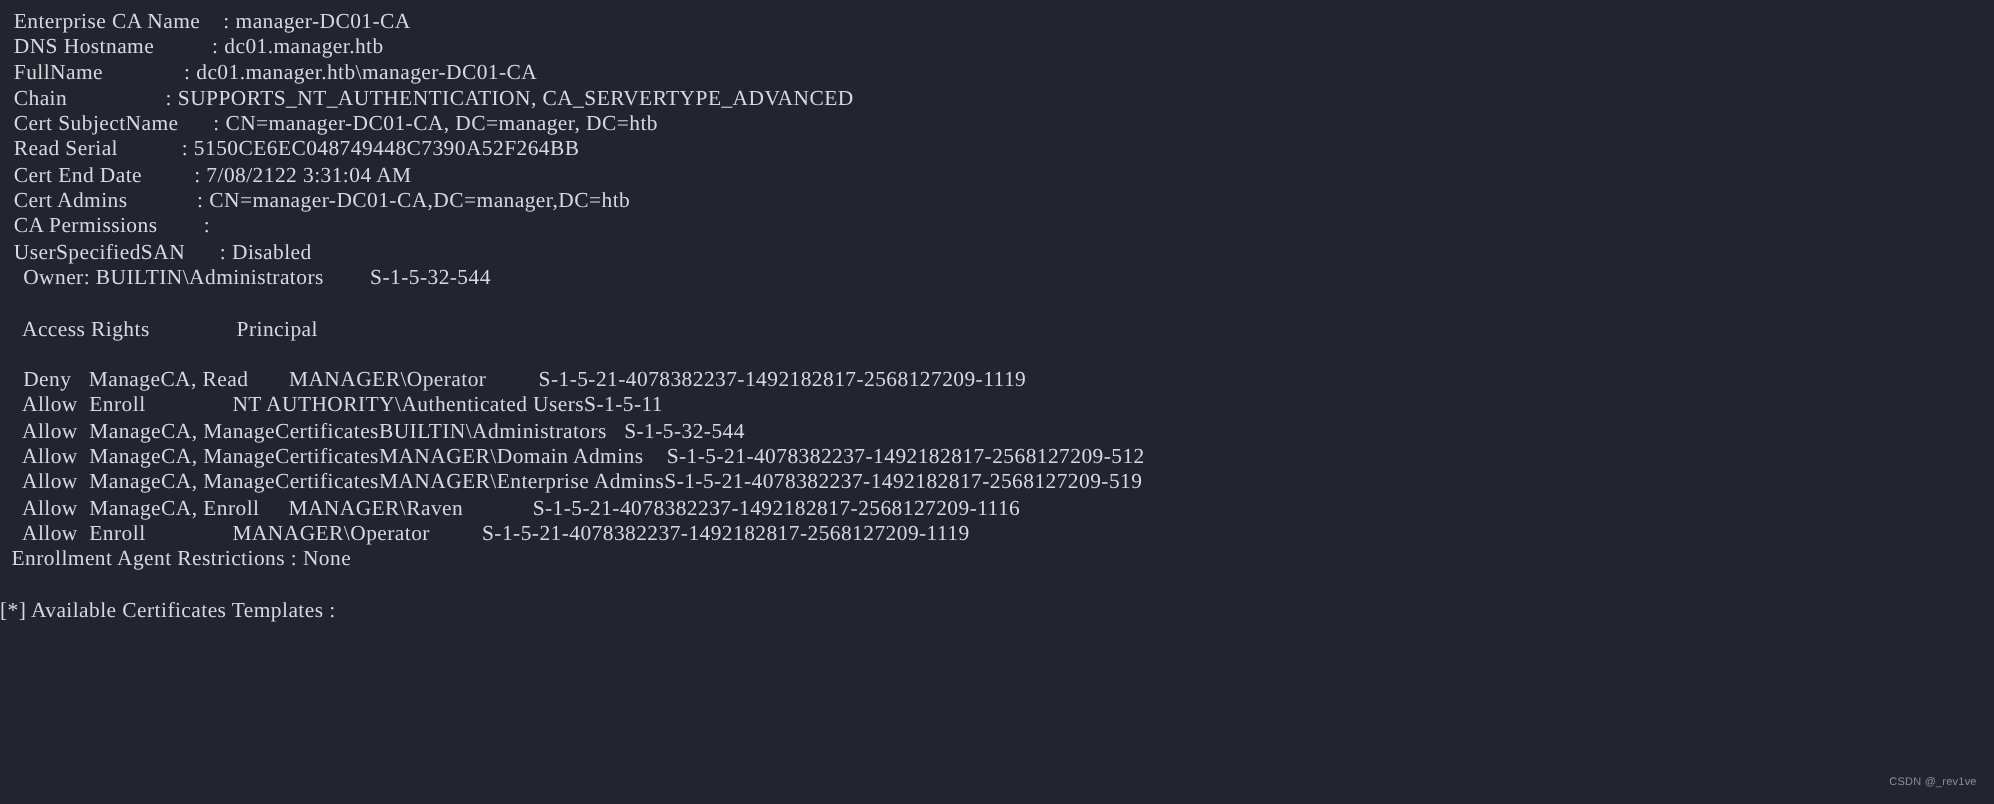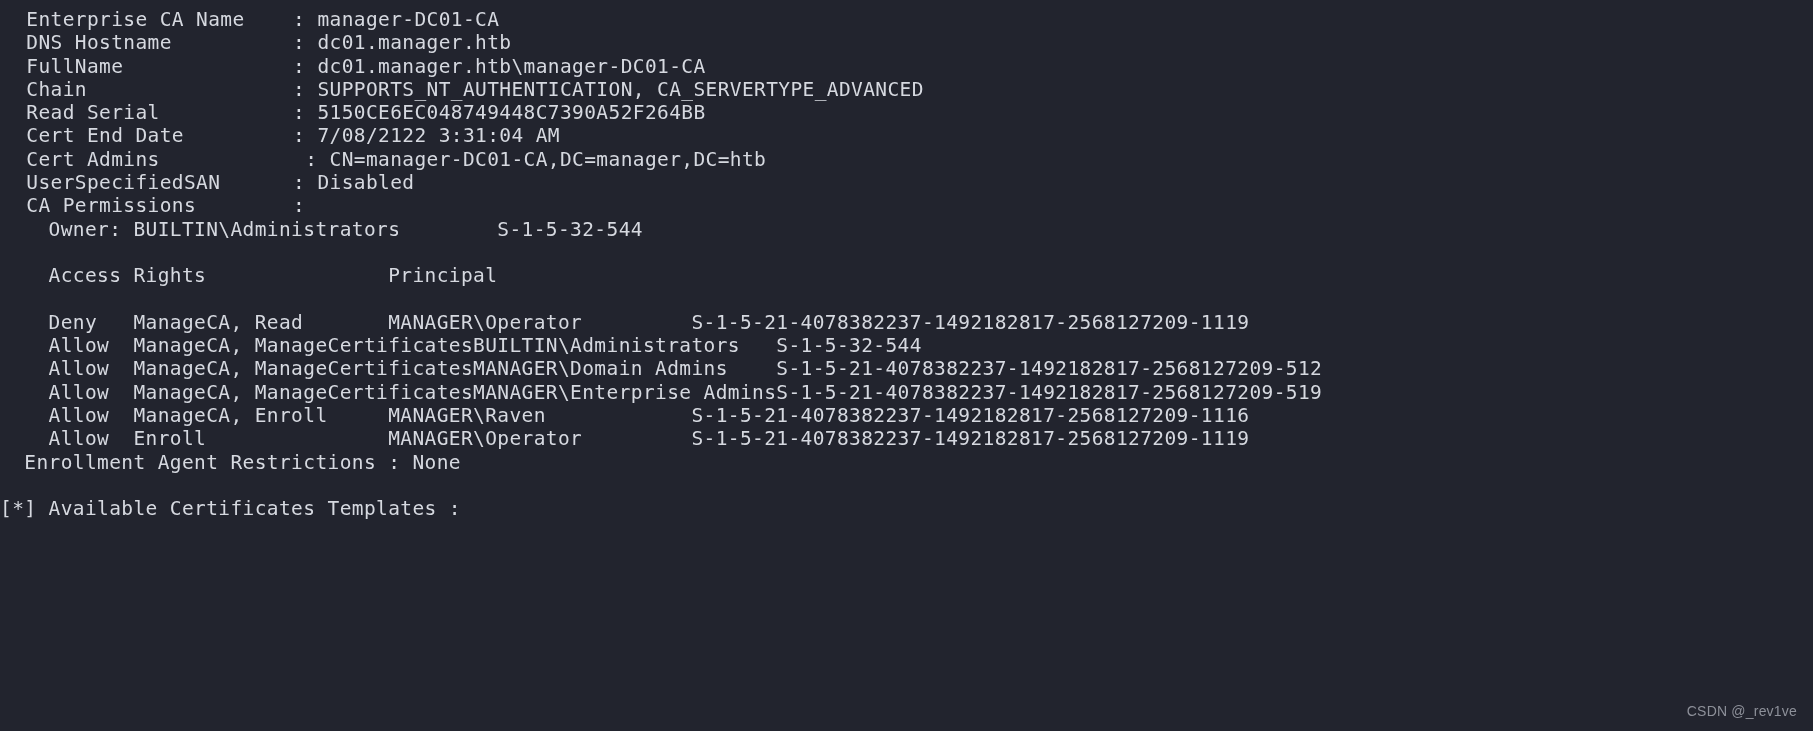--- a/index.html
+++ b/index.html
@@ -22,64 +22,67 @@
     font-family: "DejaVu Sans Mono", "Liberation Mono", monospace;
     font-size: 19.5px;
     line-height: 23.3px;
     padding-top: 8px;
     box-sizing: border-box;
   }
   .line {
     white-space: pre;
     height: 23.3px;
     letter-spacing: 0.02em;
+    font-family: Liberation Serif, serif;
   }
   .blank {
     height: 23.3px;
   }
   .ca-block .line {
     padding-left: 2px;
   }
   .watermark {
     position: absolute;
     right: 16px;
     bottom: 8px;
     font-family: "Liberation Sans", sans-serif;
-    font-size: 14px;
+    font-size: 10px;
     color: #8d9099;
     letter-spacing: 0.2px;
   }
 </style>
 </head>
 <body>
 
 <div id="terminal">
 
   <div class="ca-block" id="ca-info">
       <div class="line">  Enterprise CA Name    : manager-DC01-CA</div>
       <div class="line">  DNS Hostname          : dc01.manager.htb</div>
       <div class="line">  FullName              : dc01.manager.htb\manager-DC01-CA</div>
       <div class="line">  Chain                 : SUPPORTS_NT_AUTHENTICATION, CA_SERVERTYPE_ADVANCED</div>
+      <div class="line">  Cert SubjectName      : CN=manager-DC01-CA, DC=manager, DC=htb</div>
       <div class="line">  Read Serial           : 5150CE6EC048749448C7390A52F264BB</div>
       <div class="line">  Cert End Date         : 7/08/2122 3:31:04 AM</div>
       <div class="line">  Cert Admins            : CN=manager-DC01-CA,DC=manager,DC=htb</div>
+      <div class="line">  CA Permissions        : </div>
       <div class="line">  UserSpecifiedSAN      : Disabled</div>
-      <div class="line">  CA Permissions        : </div>
     </div>
 
   <div class="line">    Owner: BUILTIN\Administrators        S-1-5-32-544</div>
 
   <div class="blank"></div>
 
   <div class="line" id="perm-header">    Access Rights               Principal</div>
 
   <div class="blank"></div>
 
   <div id="perm-rows">
       <div class="line">    Deny   ManageCA, Read       MANAGER\Operator         S-1-5-21-4078382237-1492182817-2568127209-1119</div>
+      <div class="line">    Allow  Enroll               NT AUTHORITY\Authenticated UsersS-1-5-11</div>
       <div class="line">    Allow  ManageCA, ManageCertificatesBUILTIN\Administrators   S-1-5-32-544</div>
       <div class="line">    Allow  ManageCA, ManageCertificatesMANAGER\Domain Admins    S-1-5-21-4078382237-1492182817-2568127209-512</div>
       <div class="line">    Allow  ManageCA, ManageCertificatesMANAGER\Enterprise AdminsS-1-5-21-4078382237-1492182817-2568127209-519</div>
       <div class="line">    Allow  ManageCA, Enroll     MANAGER\Raven            S-1-5-21-4078382237-1492182817-2568127209-1116</div>
       <div class="line">    Allow  Enroll               MANAGER\Operator         S-1-5-21-4078382237-1492182817-2568127209-1119</div>
     </div>
 
   <div class="line" id="enroll-restrictions">  Enrollment Agent Restrictions : None</div>
 
   <div class="blank"></div>

